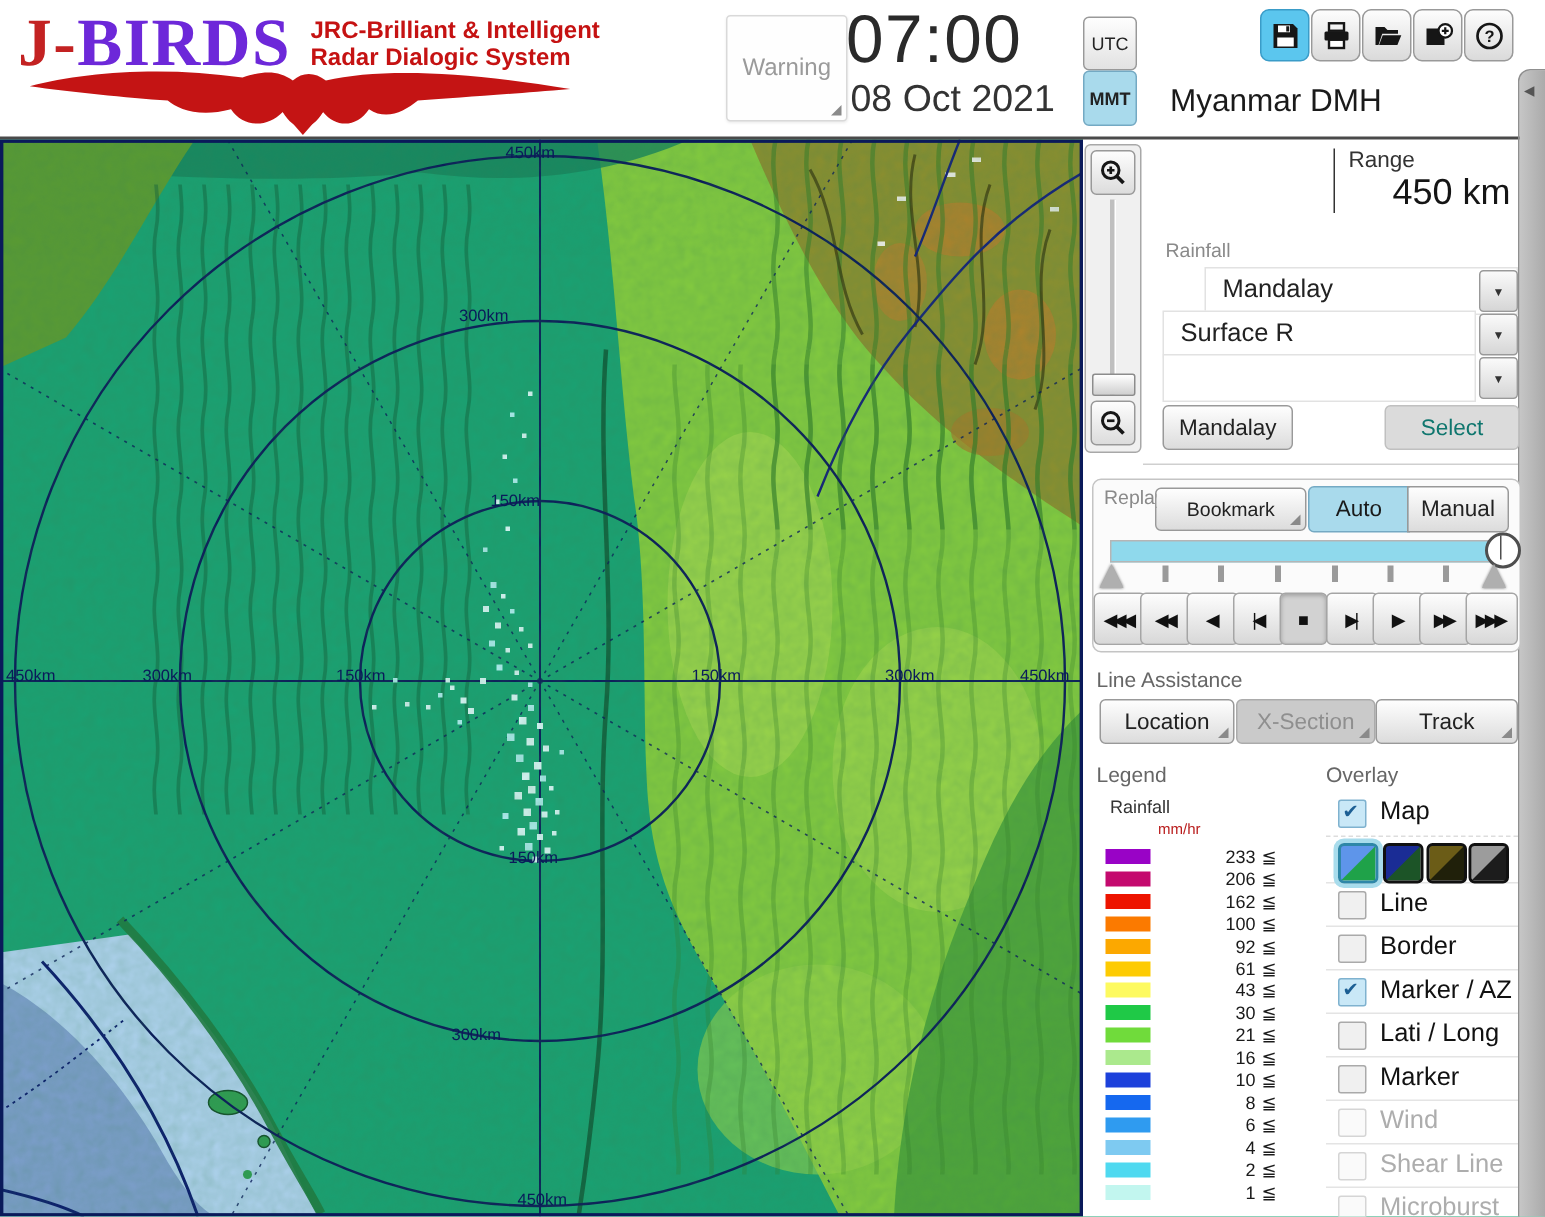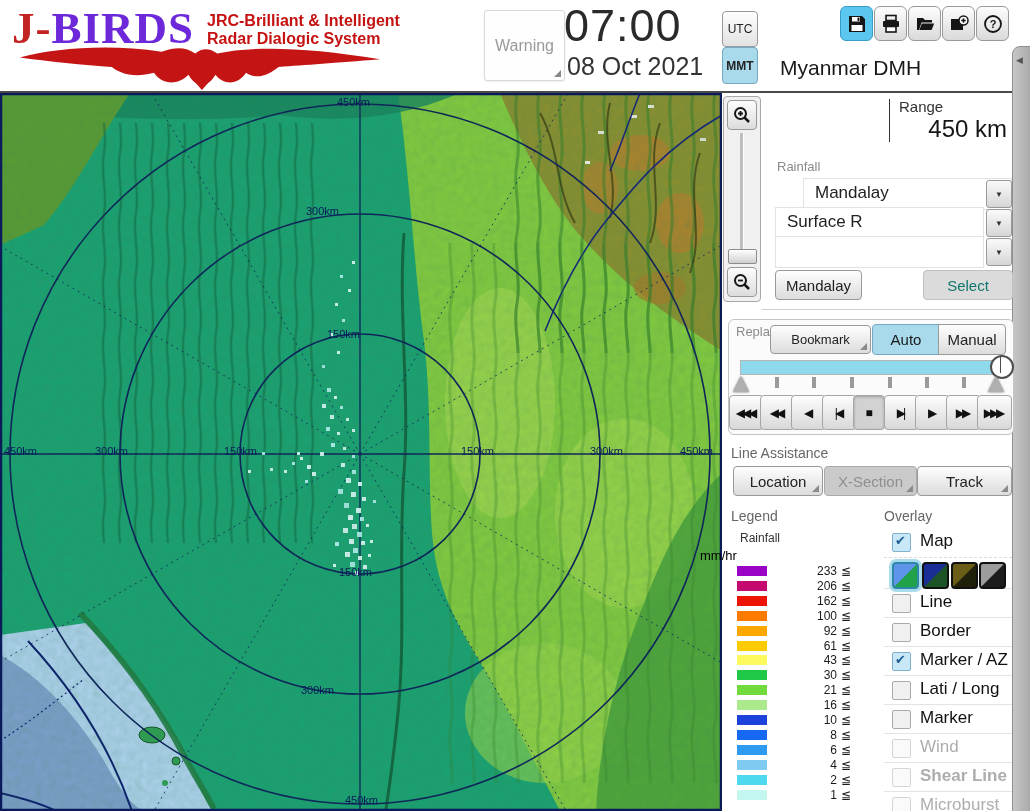--- a/index.html
+++ b/index.html
@@ -73,21 +73,21 @@
      display:flex;align-items:center;justify-content:center;font-size:12px;color:#111;letter-spacing:-3px;padding-right:3px;}
   .transbtn.pressed{background:#D2D2D2;box-shadow:inset 0 1px 3px rgba(0,0,0,.25);letter-spacing:0;padding-right:0;}
   
   #da-label{left:731px;top:445px;font-size:14px;color:#666;}
   .dabtn{top:466px;height:28px;font-size:15px;position:absolute;}
   .dabtn.disabled{background:#CACACA;color:#8F8F8F;border-color:#ABABAB;}
   
   #legend-label{left:731px;top:508px;font-size:14px;color:#666;}
   #overlay-label{left:884px;top:508px;font-size:14px;color:#666;}
   #rainfall1{left:740px;top:531px;font-size:12px;color:#333;}
-  #rainfall2{left:700px;top:548px;font-size:13px;color:#000000;}
+  #rainfall2{left:772px;top:548px;font-size:10px;color:#b91c1c;}
   .legrow{left:737px;height:12px;}
   .legrow .sw{position:absolute;left:0;top:0;width:30px;height:10px;}
   .legrow .val{position:absolute;left:34px;top:-2px;width:66px;text-align:right;font-size:12px;color:#1A1A1A;}
   .legrow .lte{position:absolute;left:104px;top:-2px;font-size:12px;color:#1A1A1A;}
   
   .ovrow{left:884px;width:128px;height:29px;}
   .ovrow.sep{border-top:1px solid #E4E4E4;text-align:right;}
   .ovrow .cb{position:absolute;left:8px;top:5px;width:17px;height:17px;border:1px solid #AAA;border-radius:2px;background:#F0F0F0;}
   .ovrow .cb.checked{background:#C9E8F7;border-color:#7FB2CF;}
   .ovrow .cb.checked::after{content:"✔";position:absolute;left:2px;top:-1px;font-size:13px;color:#1C5F94;}
@@ -521,21 +521,21 @@
       <div class="lbl">Lati / Long</div>
     </div>
     <div class="abs ovrow sep" style="top: 704px;">
       <div class="cb"></div>
       <div class="lbl">Marker</div>
     </div>
     <div class="abs ovrow sep" style="top: 733px;">
       <div class="cb disabled"></div>
       <div class="lbl disabled">Wind</div>
     </div>
-    <div class="abs ovrow sep" style="top: 762px; font-weight: bold;">
+    <div class="abs ovrow sep" style="top: 762px;">
       <div class="cb disabled"></div>
       <div class="lbl disabled">Shear Line</div>
     </div>
     <div class="abs ovrow sep" style="top: 791px;">
       <div class="cb disabled"></div>
       <div class="lbl disabled">Microburst</div>
     </div>
   </div>
 <div class="abs" id="style-row">
     <div class="stylesw selected" style="left: 8px; background: linear-gradient(135deg, rgb(94, 149, 234) 49%, rgb(31, 162, 73) 51%);"></div>

